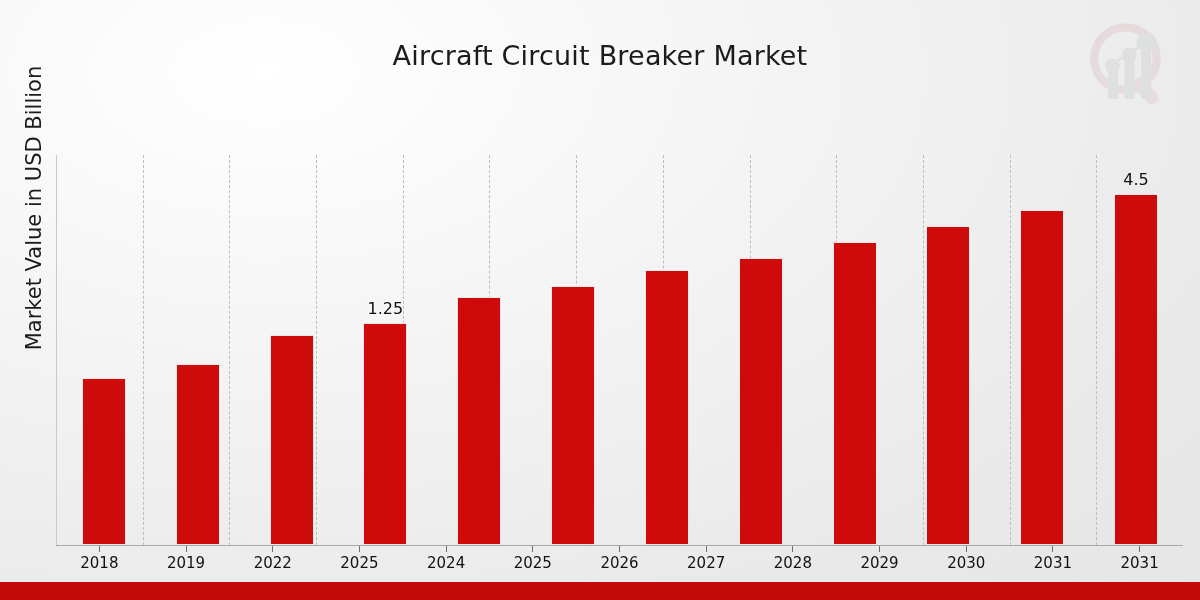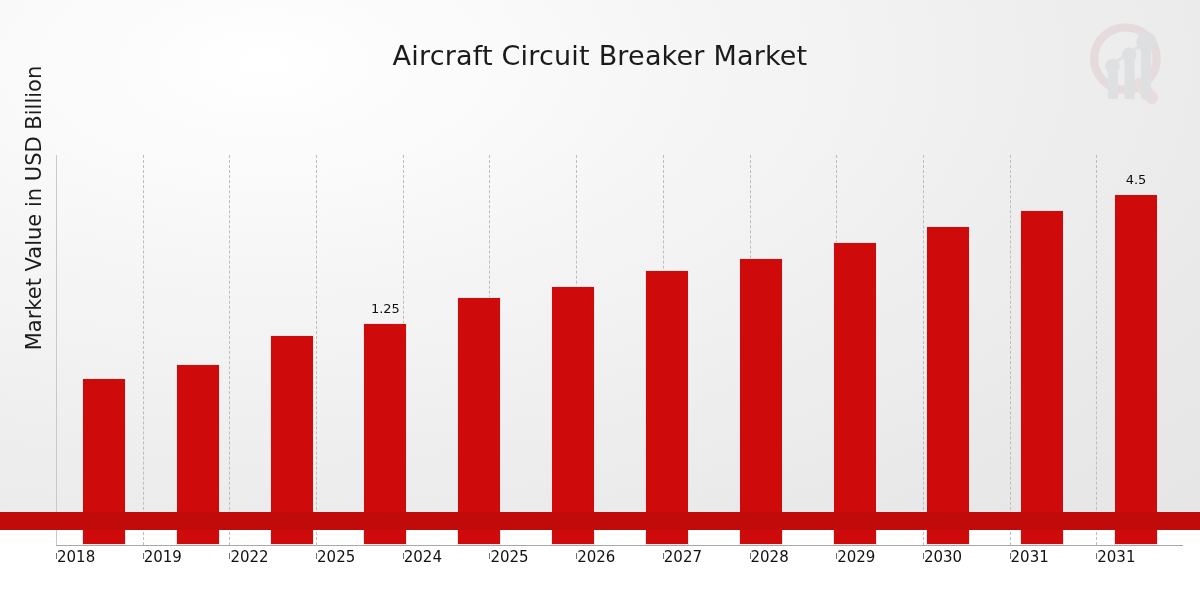--- a/index.html
+++ b/index.html
@@ -10,21 +10,21 @@
     width: 1200px;
     height: 600px;
     overflow: hidden;
     font-family: "DejaVu Sans", sans-serif;
     background: #ffffff;
   }
 
   #page {
     position: relative;
     width: 1200px;
-    height: 530px;
+    height: 600px;
     background:
       radial-gradient(ellipse at 22% 12%, #ffffff 0%, #f4f4f4 38%, #e9e9e9 78%, #e6e6e6 100%);
   }
 
   
   #chart-title {
     position: absolute;
     left: 0;
     top: 40px;
     width: 1200px;
@@ -97,21 +97,21 @@
   .bar-slot {
     flex: 1 1 0;
     height: 100%;
     position: relative;
     display: flex;
     flex-direction: column;
     justify-content: flex-end;
     align-items: center;
   }
   .bar-value {
-    font-size: 13px;
+    font-size: 16px;
     color: #101010;
     margin-bottom: 4px;
     height: 20px;
     line-height: 20px;
   }
   .bar-value.empty { visibility: hidden; }
   .bar-rect {
     width: 42px;
     background: #cf0a0a;
     border: 1px solid #e8e8e8;
@@ -130,20 +130,21 @@
   #x-axis-labels {
     position: absolute;
     left: 56px;
     top: 546px;
     width: 1127px;
     display: flex;
   }
   .tick-wrap {
     flex: 1 1 0;
     display: flex;
+    flex-direction: column;
     align-items: center;
   }
   .tick-mark {
     width: 1px;
     height: 6px;
     background: #6f6f6f;
   }
   .tick-label {
     margin-top: 2px;
     font-size: 15px;

